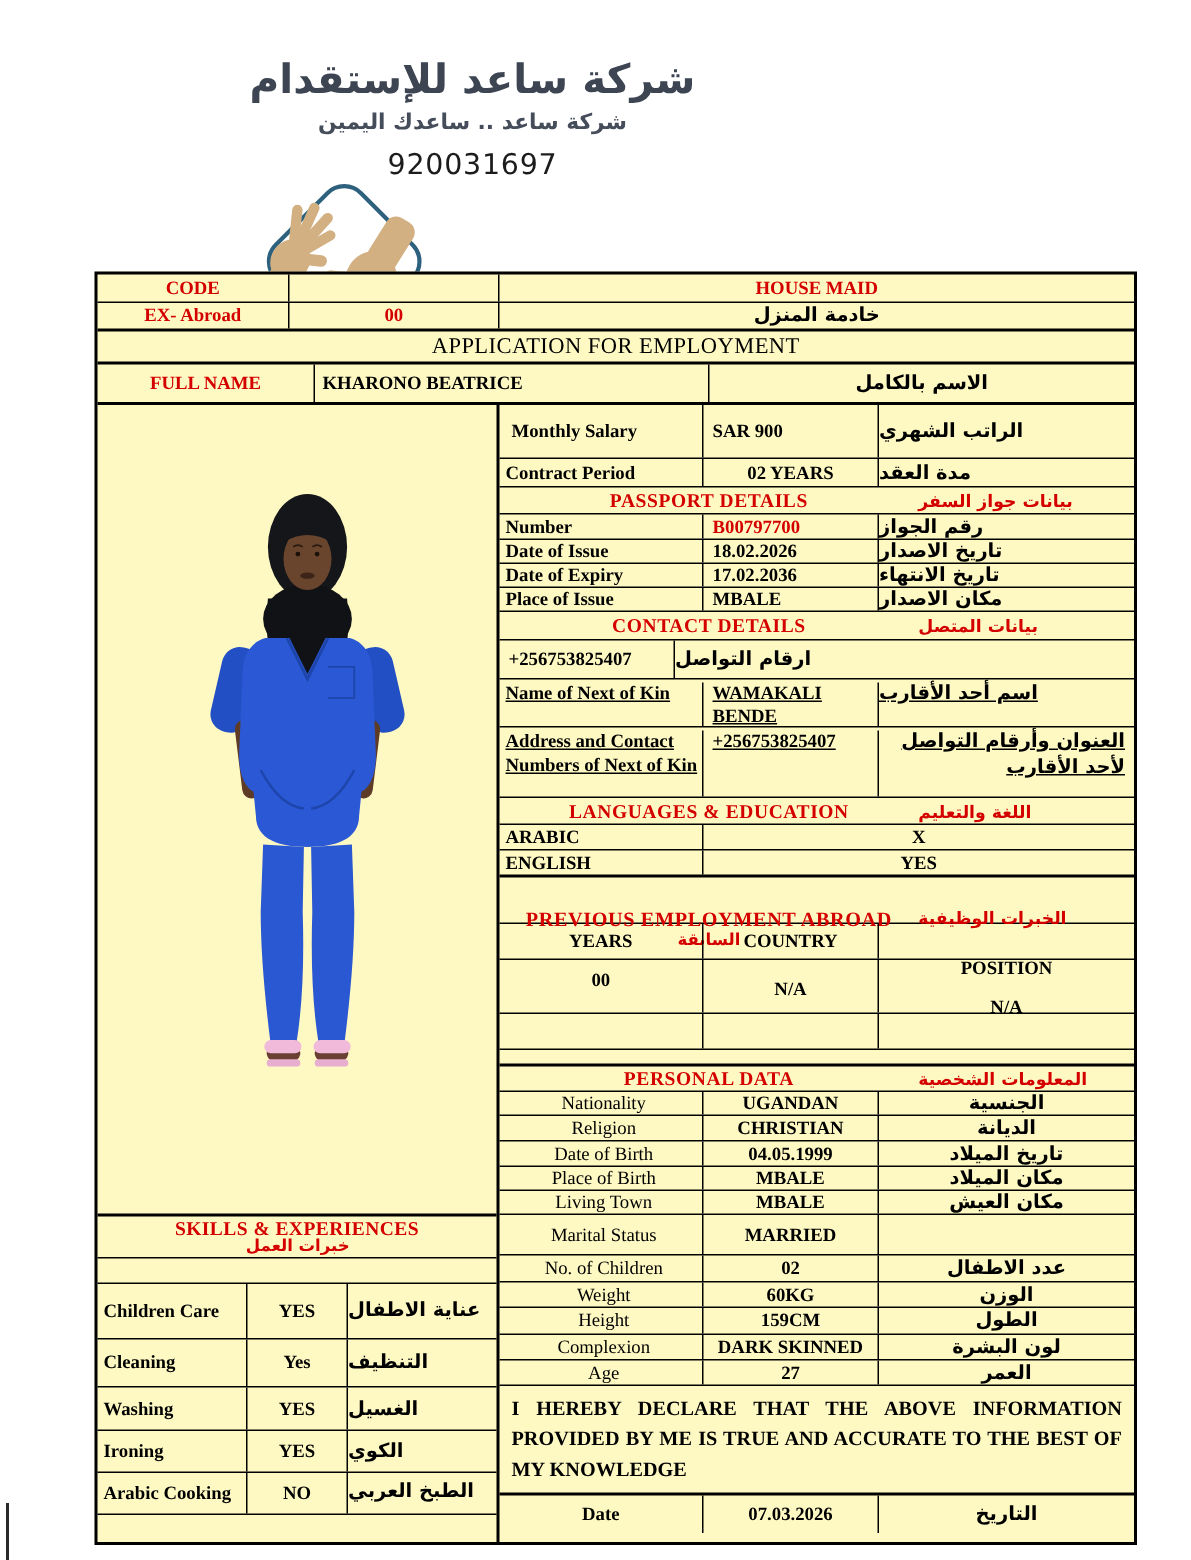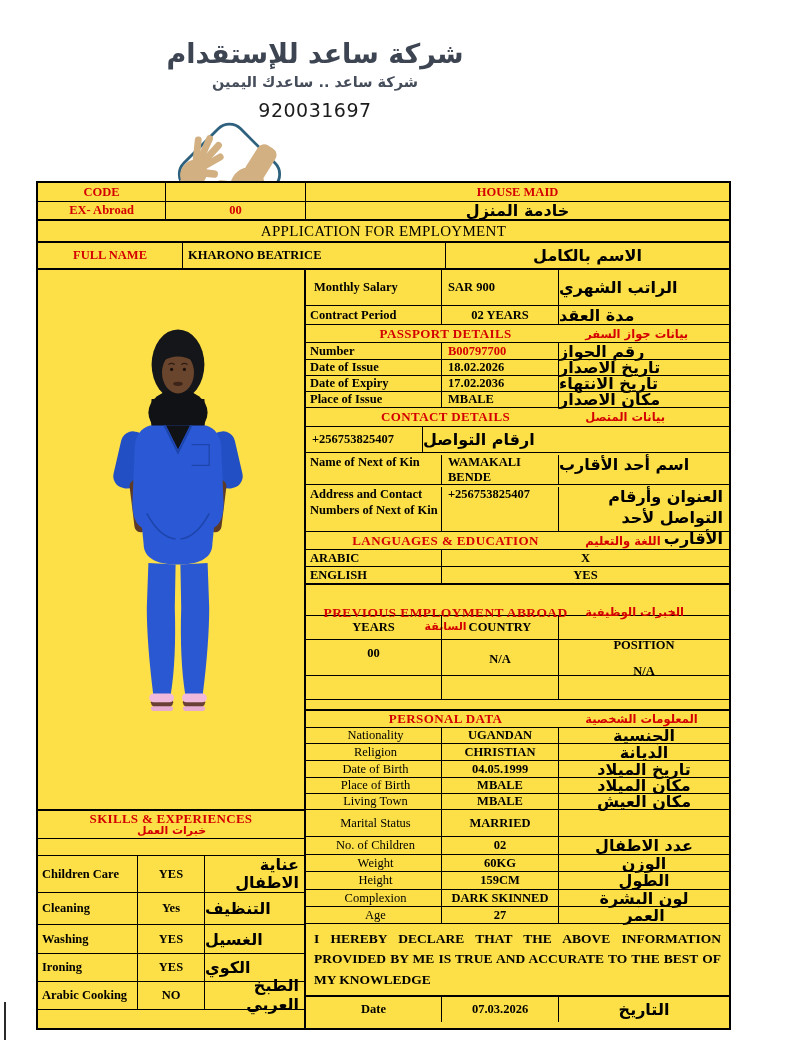--- a/index.html
+++ b/index.html
@@ -9,49 +9,49 @@
     font-family:"Liberation Serif","DejaVu Serif",serif; color:#000; overflow:hidden;
   }
   
   .header { position:absolute; top:24px; left:150px; width:500px; display:flex; justify-content:center;flex-direction:column; }
   .hdr-text { width:330px; text-align:center; padding-top:14px; }
   .company-name { font-family:"DejaVu Sans",sans-serif; font-weight:700; font-size:27px; color:#3d4553; direction:rtl; line-height:1.2; }
   .tagline { font-family:"DejaVu Sans",sans-serif; font-weight:700; font-size:14.5px; color:#454c5a; direction:rtl; margin-top:4px; }
   .phone { font-family:"DejaVu Sans",sans-serif; font-size:19px; color:#1c1c1c; margin-top:9px; letter-spacing:.5px; }
   .logo-wrap { width:140px; height:130px; margin-left:2px; }
   
-  .form { position:absolute; left:36px; top:181px; width:695px; border:2px solid #000; background:#fde047; }
+  .form { position:absolute; left:63px; top:181px; width:695px; border:2px solid #000; background:#fef9c3; }
   .trow { display:flex; border-bottom:1px solid #000; align-items:center; }
   .b2 { border-bottom-width:2px; }
   .cell { height:100%; display:flex; align-items:center; }
   .bold { font-weight:700; }
   .red { color:#d40000; }
   .ctr { justify-content:center; text-align:center; }
   .ar { font-family:"DejaVu Sans",sans-serif; direction:rtl; font-weight:700; }
   .fs12 { font-size:12.5px; }
-  .fs11 { font-size:16px; }
+  .fs11 { font-size:13px; }
   .vline { border-right:1px solid #000; }
   
   .c-a { width:128px; } .c-b { width:140px; } .c-c { flex:1; }
   .row-app { height:23px; justify-content:center; font-size:15px; letter-spacing:.3px; border-bottom:2px solid #000; border-top:1px solid #000; }
   .c-fn1 { width:145px; } .c-fn2 { width:263px; }
   
   .body { display:flex; }
   .left-panel { width:268px; border-right:2px solid #000; }
   .right-panel { flex:1; }
   
   .c-en { width:136px; padding-left:4px; }
   .c-val { width:117px; padding-left:6px; }
   .c-arx { flex:1; justify-content:flex-end; padding-right:6px; text-align:right; }
   .c-val-ctr { width:117px; justify-content:center; }
   .c-merged { flex:1; justify-content:center; }
   .sec-hdr { height:100%; display:flex; align-items:center; width:100%; }
   .sec-hdr-en { width:66%; text-align:center; font-weight:700; font-size:13px; color:#d40000; letter-spacing:.4px; }
   .sec-hdr-ar { flex:1; text-align:left; direction:rtl; font-family:"DejaVu Sans",sans-serif; font-weight:700; font-size:11.5px; color:#d40000; padding-right:28px; }
-  .top-al { align-items:flex-end; padding-top:2px; }
+  .top-al { align-items:flex-end; padding-top:2px;text-decoration:underline; }
   
   .emp-c { flex:1; justify-content:center; text-align:center;margin-top:36px; }
   
   .s-a { width:100px; padding-left:4px; } .s-b { width:67px; justify-content:center; } .s-c { flex:1; justify-content:flex-end; padding-right:5px; text-align:right; }
   .photo-box { height:541px; position:relative; border-bottom:2px solid #000; }
   .photo-box svg { position:absolute; top:53px; left:50%; transform:translateX(-50%) translateX(7px); }
   .skills-hdr { height:28px; border-bottom:1px solid #000; display:flex; flex-direction:column; justify-content:center; text-align:center; }
   .skills-hdr .en { font-weight:700; font-size:13px; color:#d40000; letter-spacing:.3px; line-height:1; }
   .skills-hdr .arr { font-family:"DejaVu Sans",sans-serif; direction:rtl; font-weight:700; font-size:11px; color:#d40000; line-height:1.15; padding-left:1px; }
   .decl-text { width:100%; padding:0 8px; text-align:justify; font-weight:700; font-size:13.5px; line-height:1.5; }

